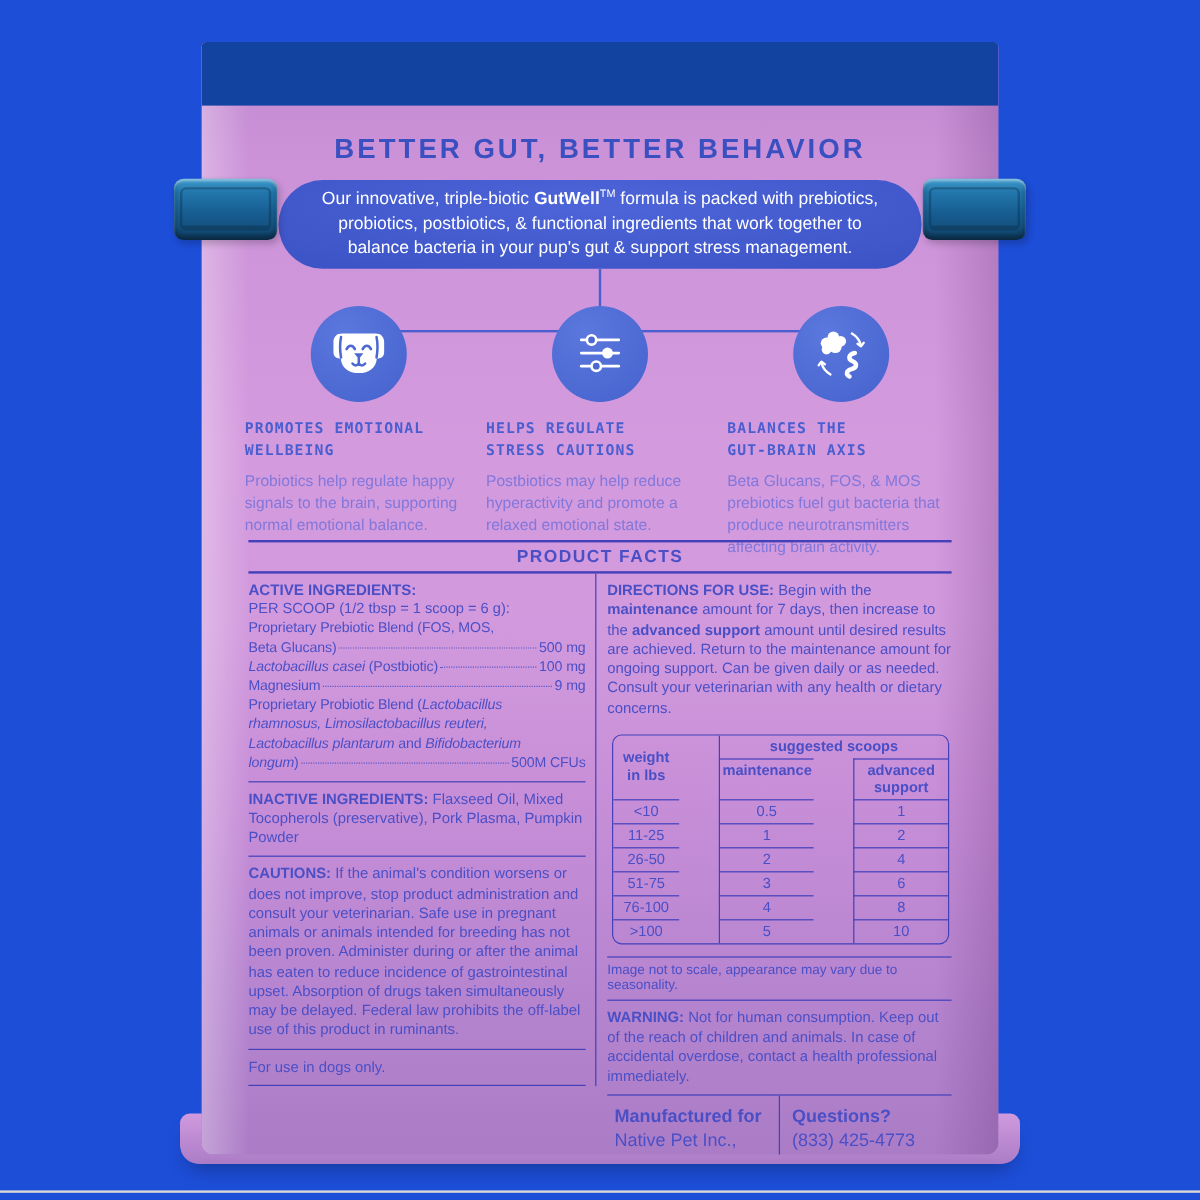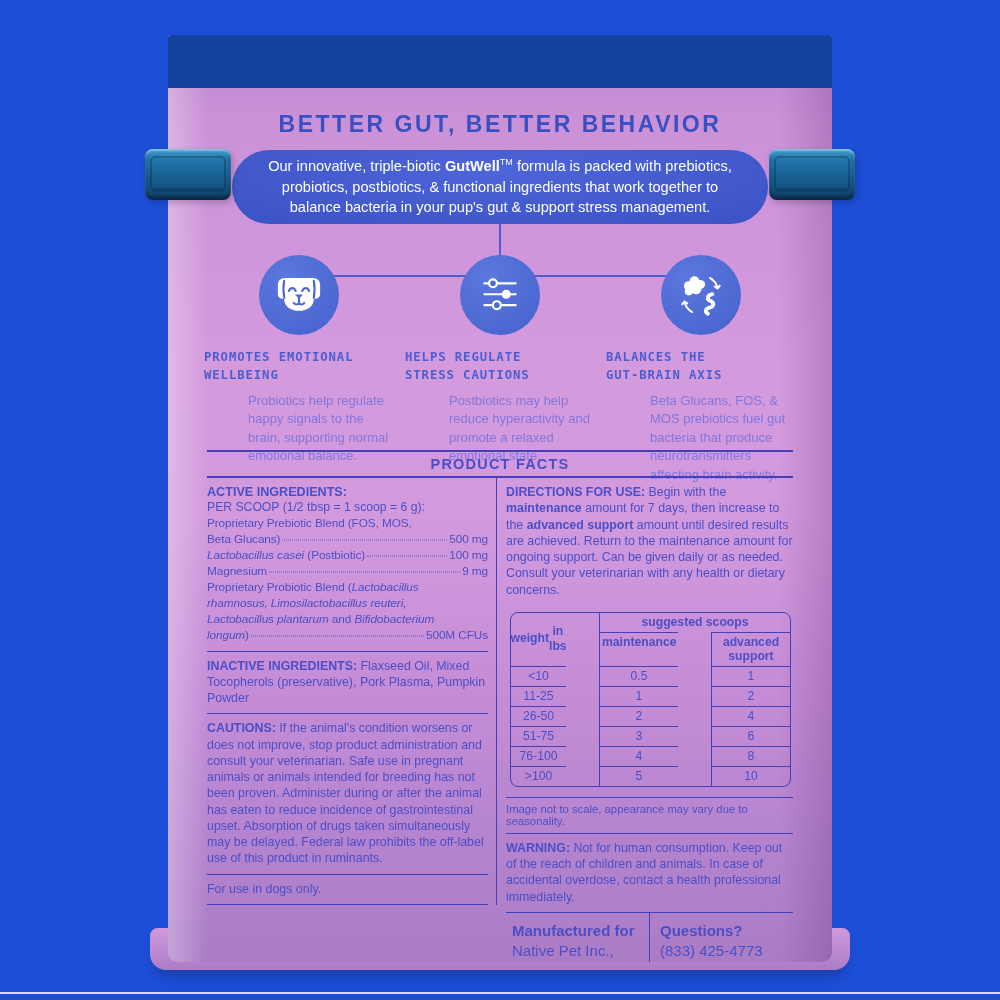--- a/index.html
+++ b/index.html
@@ -42,21 +42,21 @@
   .conn-dr{left:522px;top:240px;width:2px;height:17px;}
 
   
   .benefits{position:absolute;left:36px;top:220px;width:592px;display:flex;justify-content:space-between;}
   .benefit{width:190px;text-align:left;}
   .b-circle{width:80px;height:80px;border-radius:50%;margin:0 auto;
         background:radial-gradient(120% 120% at 35% 28%,#5b78de 0%,#4b67d1 60%,#3f58c2 100%);
         display:flex;align-items:center;justify-content:center;}
   .b-title{margin-top:13px;font-family:"DejaVu Sans Mono",monospace;font-size:12.3px;font-weight:bold;
         letter-spacing:.9px;color:var(--benefit_title_blue,#4a5ed0);line-height:1.5;}
-  .b-desc{margin-top:7px;font-size:13px;color:var(--benefit_desc_purple,#8277db);line-height:1.42;margin-left:44px;}
+  .b-desc{margin-top:7px;font-size:13px;color:var(--benefit_desc_purple,#8277db);line-height:1.42;}
 
   
   .facts{position:absolute;left:39px;top:415px;width:586px;color:var(--facts_text_blue,#4b4fc6);}
   .facts-title{border-top:2px solid var(--rule_blue,#4340ba);border-bottom:2px solid var(--rule_blue,#4340ba);
         text-align:center;font-weight:bold;font-size:14.5px;letter-spacing:1.2px;padding:4px 0;}
   .facts-cols{display:flex;align-items:flex-start;}
   .col-left{width:290px;box-sizing:border-box;border-right:1.6px solid var(--rule_blue,#4340ba);padding-right:8px;}
   .col-right{flex:1;padding-left:9px;min-width:0;}
   .sec{padding:6px 0 7px;}
   .sec-bt{border-top:1.6px solid var(--rule_blue,#4340ba);}
@@ -71,21 +71,21 @@
         transform:translateY(-2.5px);opacity:.85;}
   .amount{flex:none;}
 
   .g-table{margin:7px 0 10px 4px;width:281px;box-sizing:border-box;border:1.7px solid var(--rule_blue,#4340ba);
         border-radius:8px;display:grid;grid-template-columns:55px 112px 1fr;
         font-size:12.2px;text-align:center;overflow:hidden;}
   .g-table .cell{padding:2px 2px 3px;}
   .g-table .head{font-weight:bold;}
   .g-table .bl{border-left:1.7px solid var(--rule_blue,#4340ba);margin-left:33px;}
   .g-table .bt{border-top:1.7px solid var(--rule_blue,#4340ba);}
-  .g-table .weight{display:flex;justify-content:center;line-height:1.2;align-items:center;}
+  .g-table .weight{display:flex;flex-direction:column;justify-content:center;line-height:1.2;align-items:center;}
 
   .sec-note{font-size:11.3px;padding:5px 0 6px;}
   .sec-footer{display:flex;padding:0;}
   .f-cell{padding:8px 6px 11px;font-size:15px;line-height:1.35;min-width:0;}
   .f-cell-left{width:143px;box-sizing:border-box;flex:none;}
   .f-cell-right{flex:1;border-left:1.6px solid var(--rule_blue,#4340ba);padding-left:10px;}
   .f-bold{font-weight:bold;}
 </style>
 </head>
 <body>

